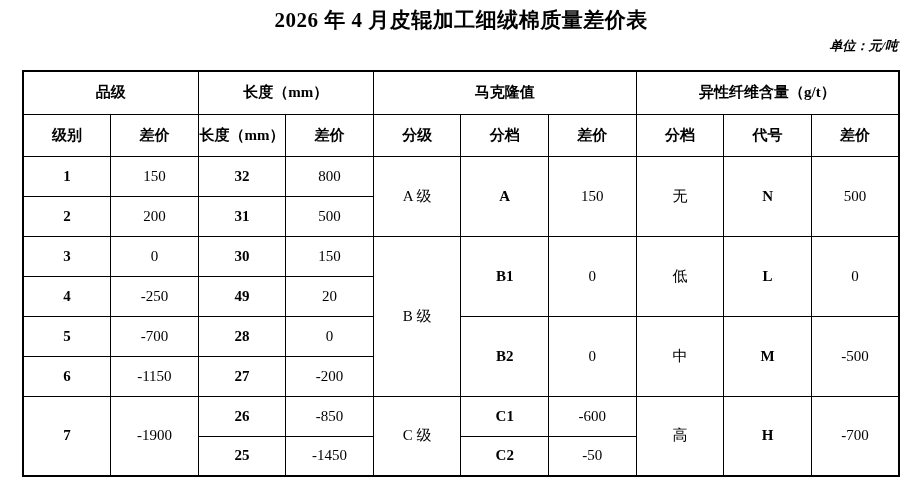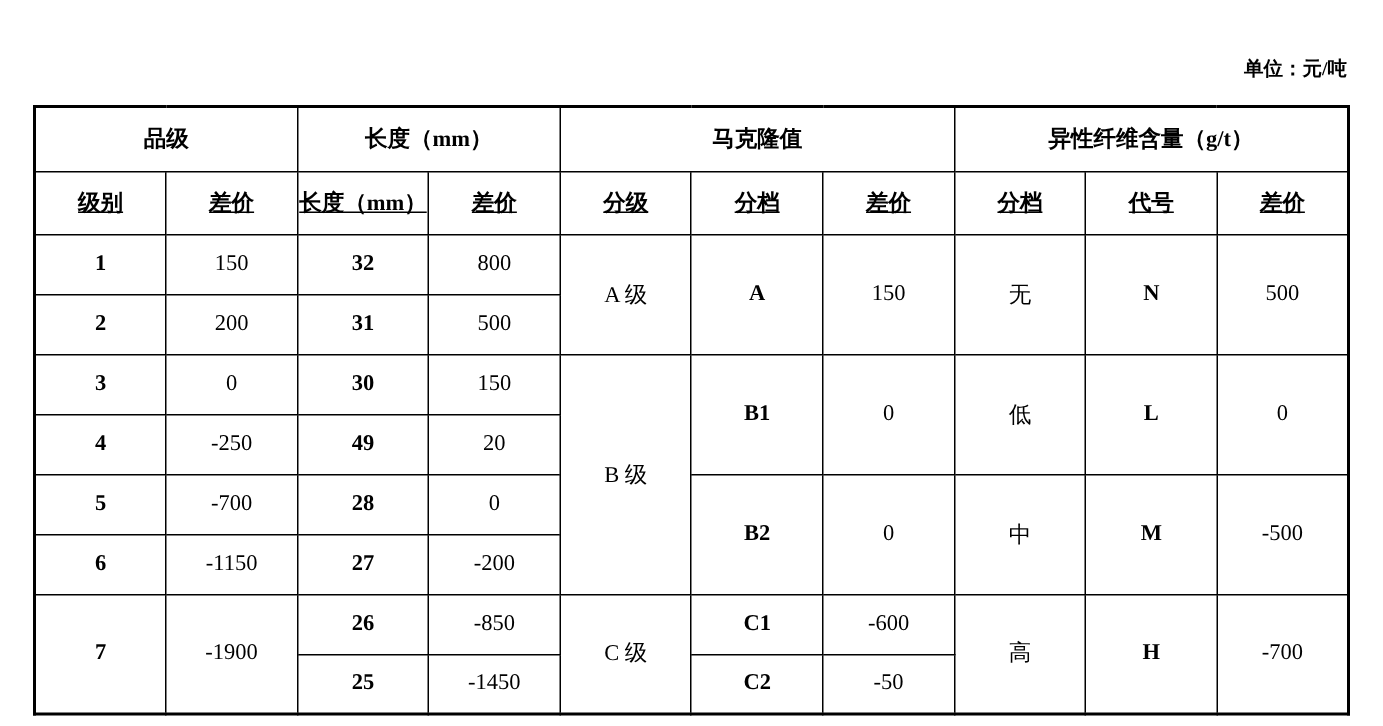--- a/index.html
+++ b/index.html
@@ -25,49 +25,51 @@
     font-size: 21px;
     font-weight: bold;
     letter-spacing: 0.5px;
   }
   .unit-label {
     position: absolute;
     top: 37px;
     right: 24px;
     font-size: 13px;
     font-weight: bold;
+    font-style: italic;
   }
   table.price-table {
     position: absolute;
     left: 22px;
     top: 70px;
     width: 878px;
     border-collapse: collapse;
     table-layout: fixed;
     border: 2px solid #000000;
   }
   table.price-table td {
     border: 1px solid #000000;
     text-align: center;
     vertical-align: middle;
     font-size: 15px;
     padding: 0;
     overflow: hidden;
   }
   tr.hdr1 { height: 43px; }
-  tr.hdr2 { height: 42px; text-decoration: underline; }
+  tr.hdr2 { height: 42px; }
   tr.body-row { height: 40px; }
   td.bold { font-weight: bold; }
   tr.hdr1 td, tr.hdr2 td { font-weight: bold; font-size: 15px; }
 </style>
 </head>
 <body>
 
 <div class="page">
 
+  <div class="doc-title">2026 年 4 月皮辊加工细绒棉质量差价表</div>
   <div class="unit-label">单位：元/吨</div>
 
   <table class="price-table">
     <colgroup>
       <col style="width:10%">
         <col style="width:10%">
         <col style="width:10%">
         <col style="width:10%">
       <col style="width:10%">
         <col style="width:10%">

